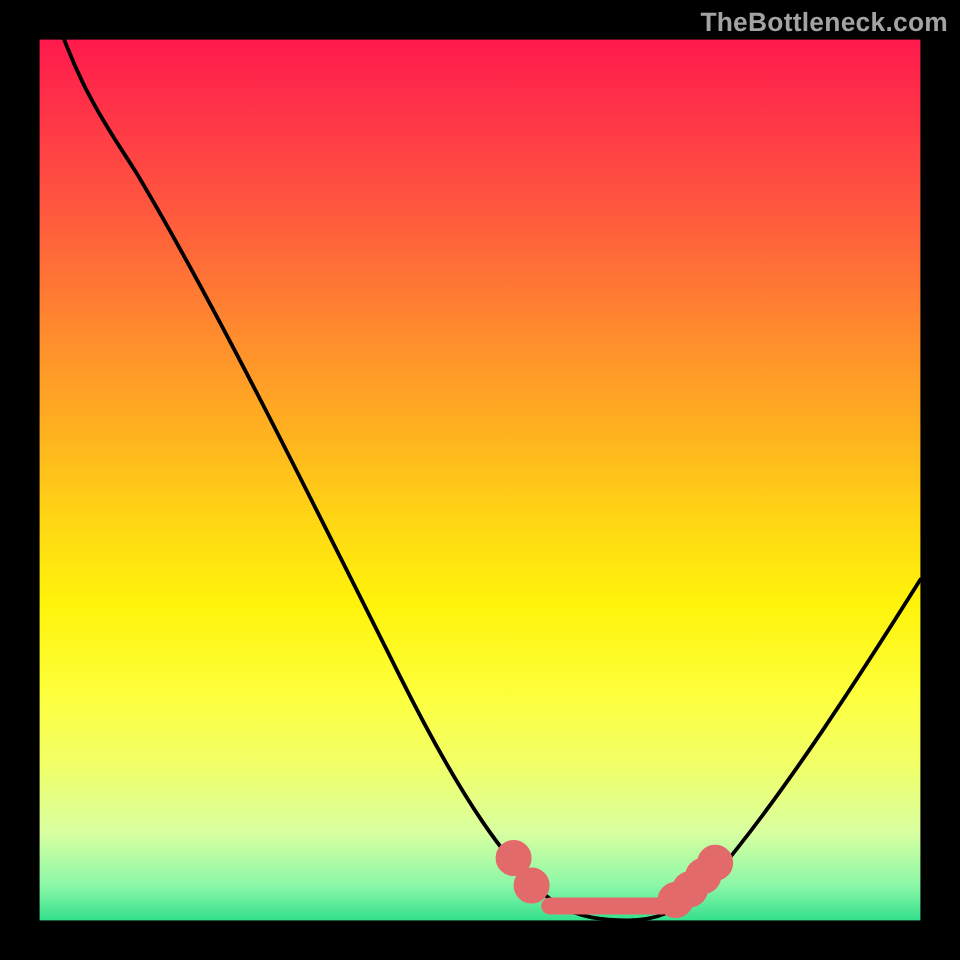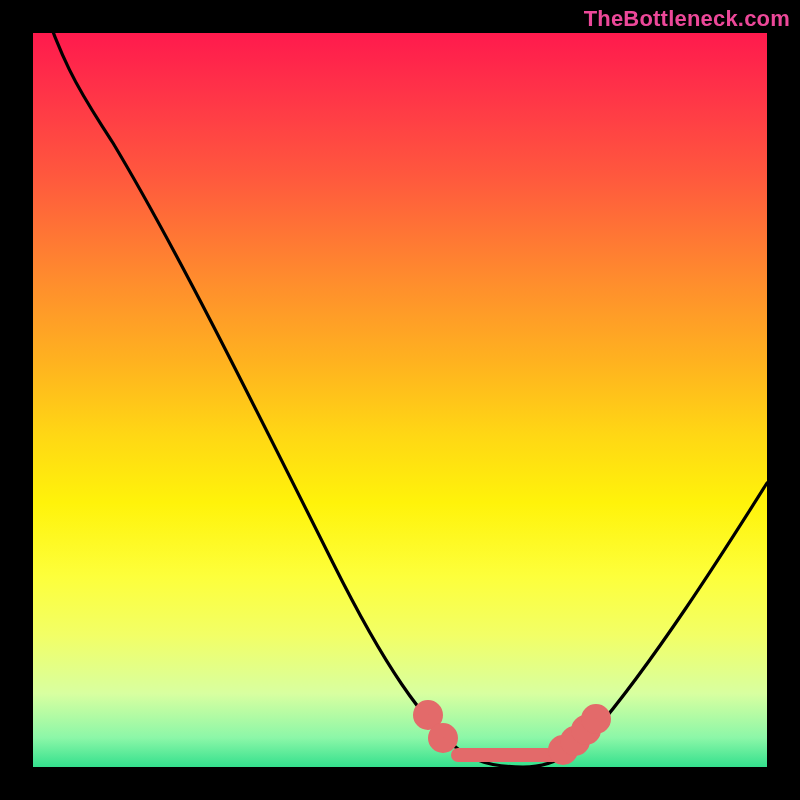--- a/index.html
+++ b/index.html
@@ -39,21 +39,21 @@
       #f2ff66 82%,
       #d8ffa0 90%,
       #8cf7a8 96%,
       #34e08d 100%
     );
   }
   .watermark {
     position: absolute;
     right: 10px;
     top: 6px;
-    color: #ec4899;
+    color: #a3a3a3;
     font-size: 22px;
     font-weight: 600;
     letter-spacing: 0.2px;
     user-select: none;
   }
   svg.curves {
     position: absolute;
     left: 0;
     top: 0;
     width: 734px;

